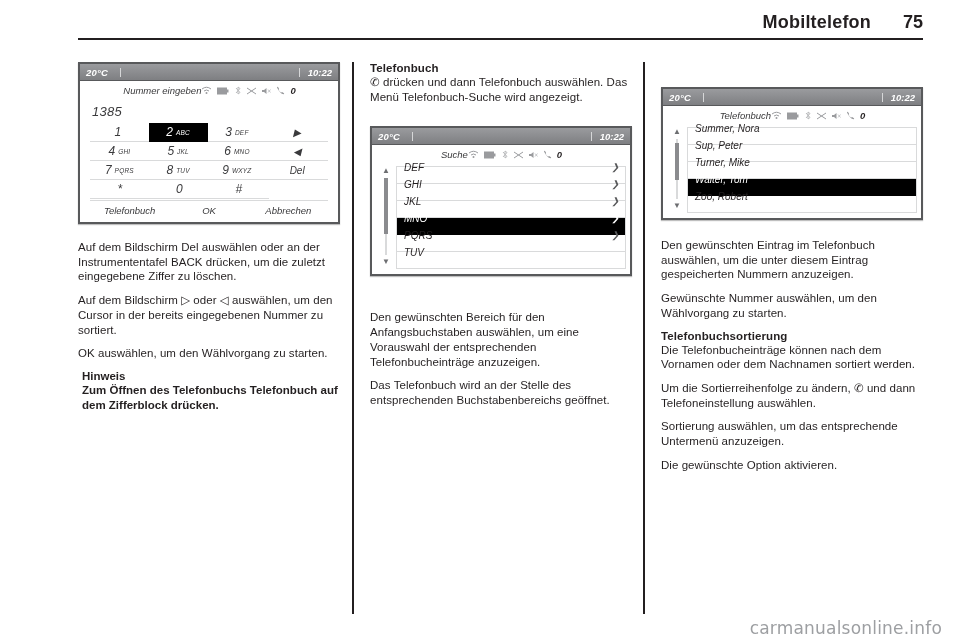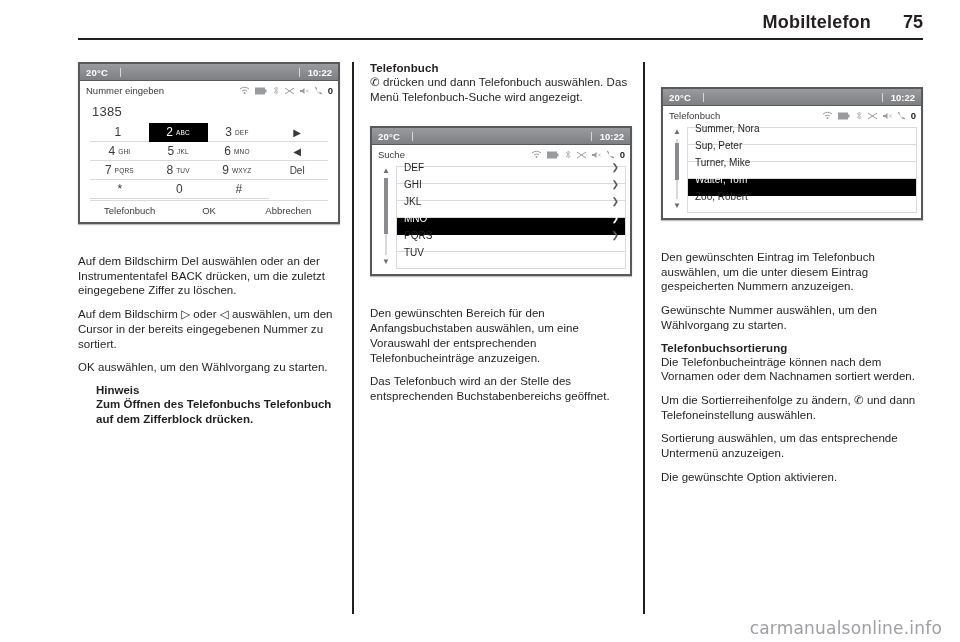--- a/index.html
+++ b/index.html
@@ -58,22 +58,23 @@
     background: #231f20;
   }
   .divider-1 { left: 274px; }
   .divider-2 { left: 565px; }
 
   
   .screen {
     width: 262px;
     border: 2px solid #58595b;
     background: #e5e5e5;
-    margin-bottom: 30px;
+    margin-bottom: 16px;
     box-shadow: 0 1px 1px rgba(0,0,0,.25);
+    font-style: italic;
   }
   .screen-statusbar {
     height: 17px;
     background: linear-gradient(#9a9b9e, #7e7f82);
     border-bottom: 1px solid #58595b;
     display: flex; align-items: center;
     padding: 0 6px;
     font-size: 9.5px; font-weight: bold;
     color: #ffffff;
     position: relative;
@@ -85,21 +86,21 @@
   .screen-statusbar .clock {
     position: absolute; right: 6px; top: 3px;
   }
   .screen-statusbar .clock-sep {
     position: absolute; right: 38px; top: 4px;
     width: 1px; height: 9px; background: #d6d7d8;
   }
 
   .screen-titlebar {
     height: 19px;
-    display: flex; align-items: center; justify-content: space-between;
+    display: flex; align-items: center; justify-content: center;
     padding: 0 5px 0 6px;
     font-size: 9.5px;
     color: #3a3a3c;
     background: #ffffff;
   }
   .status-icons {
     display: flex; align-items: center; gap: 5px;
     color: #9a9b9e;
     font-size: 9px;
   }
@@ -199,21 +200,21 @@
     margin: 0 0 1px 0;
     letter-spacing: .1px;
   }
   p.body {
     font-size: 11.5px;
     line-height: 1.28;
     margin: 0 0 9px 0;
     letter-spacing: .05px;
   }
   .note {
-    margin: 4px 0 9px 18px;
+    margin: 4px 0 9px 4px;
   }
   .note .note-title {
     font-size: 11.5px; font-weight: bold;
     margin-bottom: 1px;
   }
   .note .note-text {
     font-size: 11.5px; line-height: 1.28; font-weight: bold;
   }
 
   
@@ -432,21 +433,21 @@
               </div>
             <div class="list-row">
                 <span>TUV</span>
                 <span class="chev"></span>
               </div>
           </div>
         </div>
       </div>
     </div>
 
-    <p class="body" style="margin-top:20px;">Den gewünschten Bereich für den Anfangsbuchstaben auswählen, um eine Vorauswahl der entsprechenden Telefonbucheinträge anzuzeigen.</p>
+    <p class="body" style="margin-top:34px;">Den gewünschten Bereich für den Anfangsbuchstaben auswählen, um eine Vorauswahl der entsprechenden Telefonbucheinträge anzuzeigen.</p>
     <p class="body">Das Telefonbuch wird an der Stelle des entsprechenden Buchstabenbereichs geöffnet.</p>
   </div>
 
   <div class="col col-3">
 
     <div class="screen" style="margin-top:25px;">
       <div class="screen-statusbar">
         <span class="temp">20°C</span>
         <span class="sep"></span>
         <span class="clock-sep"></span>

